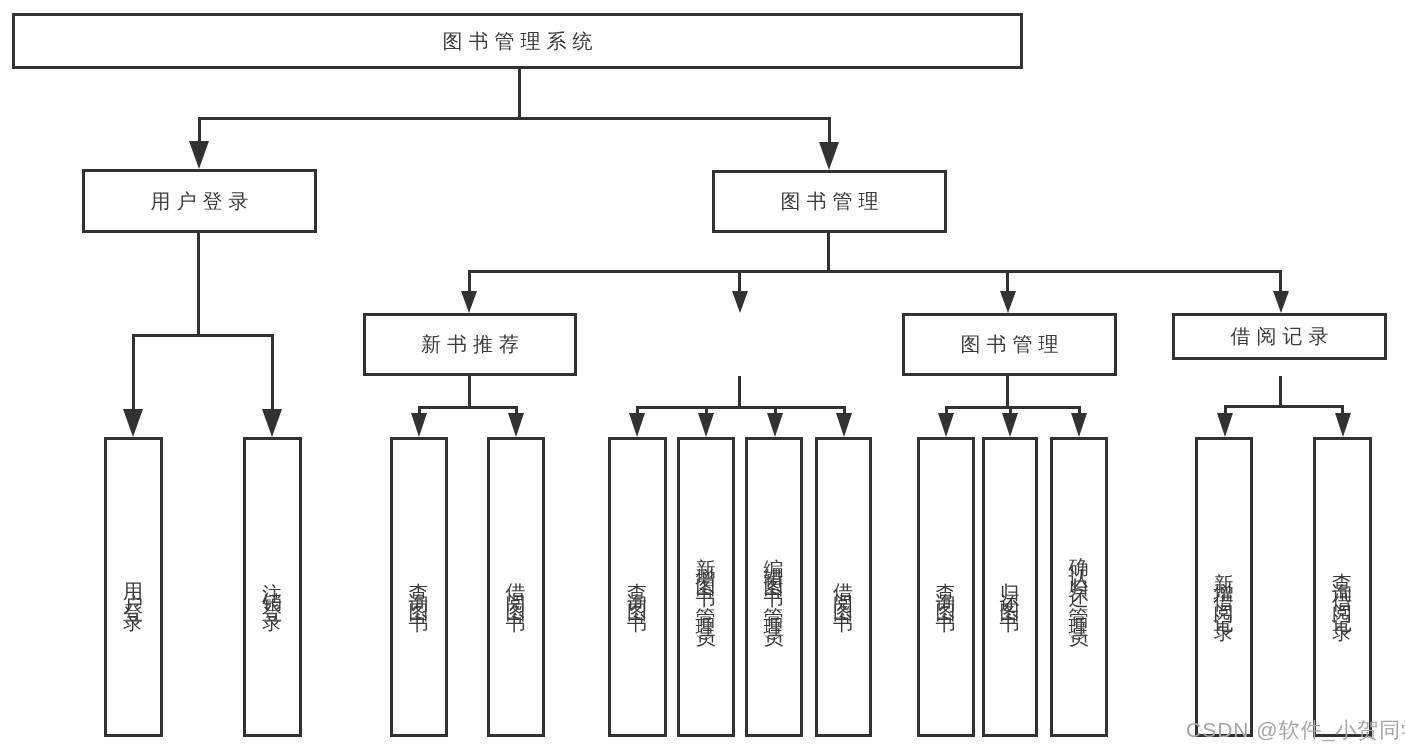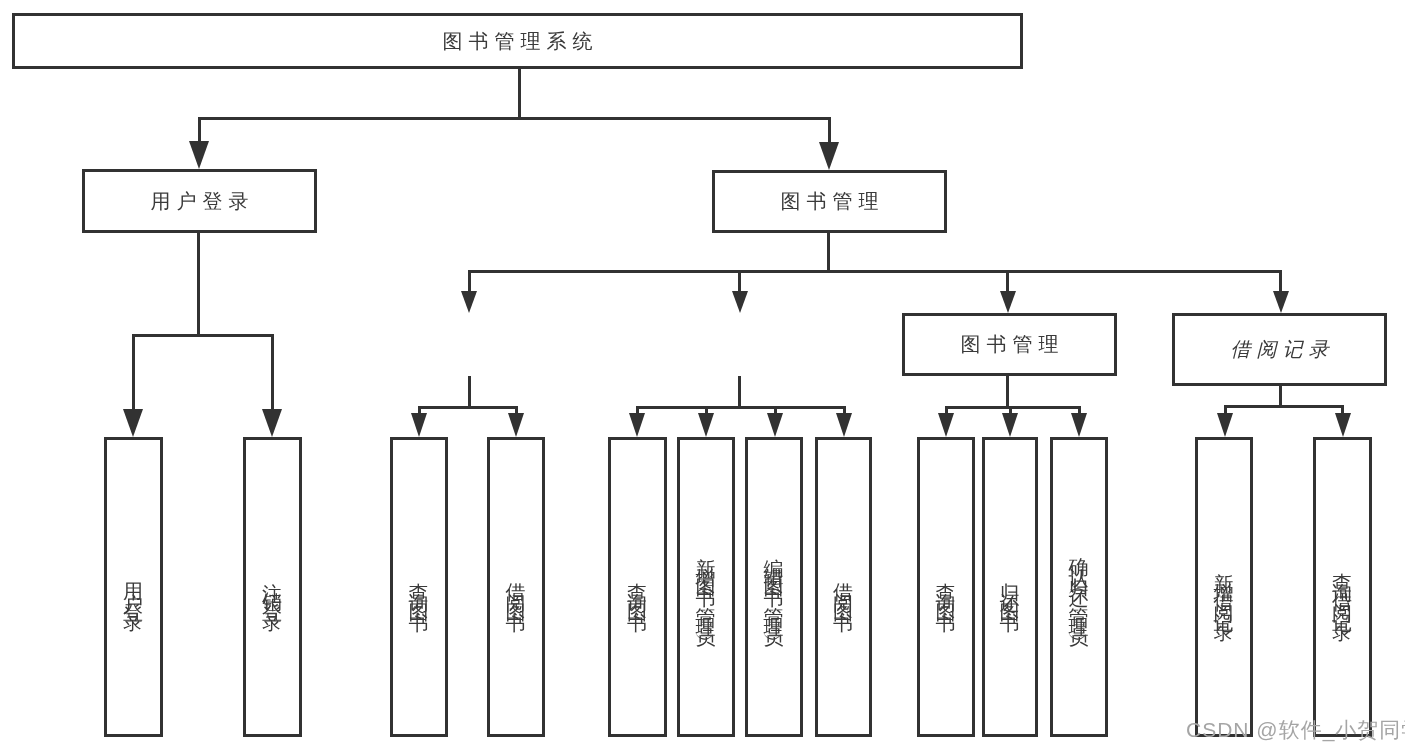--- a/index.html
+++ b/index.html
@@ -87,24 +87,27 @@
     <span class="lbl">图书管理系统</span>
   </div>
 
   <div class="box hbox" style="left:82px;top:169px;width:235px;height:64px;">
     <span class="lbl">用户登录</span>
   </div>
   <div class="box hbox" style="left:712px;top:170px;width:235px;height:63px;">
     <span class="lbl">图书管理</span>
   </div>
 
+  <div class="box hbox" style="left:363px;top:313px;width:214px;height:63px;">
+    <span class="lbl">新书推荐</span>
+  </div>
   <div class="box hbox" style="left:902px;top:313px;width:215px;height:63px;">
     <span class="lbl">图书管理</span>
   </div>
-  <div class="box hbox" style="left:1172px;top:313px;width:215px;height:73px;font-style:italic;">
+  <div class="box hbox" style="left:1172px;top:313px;width:215px;height:47px;">
     <span class="lbl">借阅记录</span>
   </div>
 
   <div class="box vbox" style="left:104px;top:437px;width:59px;height:300px;">
     <span class="lbl">用户登录</span>
   </div>
   <div class="box vbox" style="left:243px;top:437px;width:59px;height:300px;">
     <span class="lbl">注销登录</span>
   </div>
 

